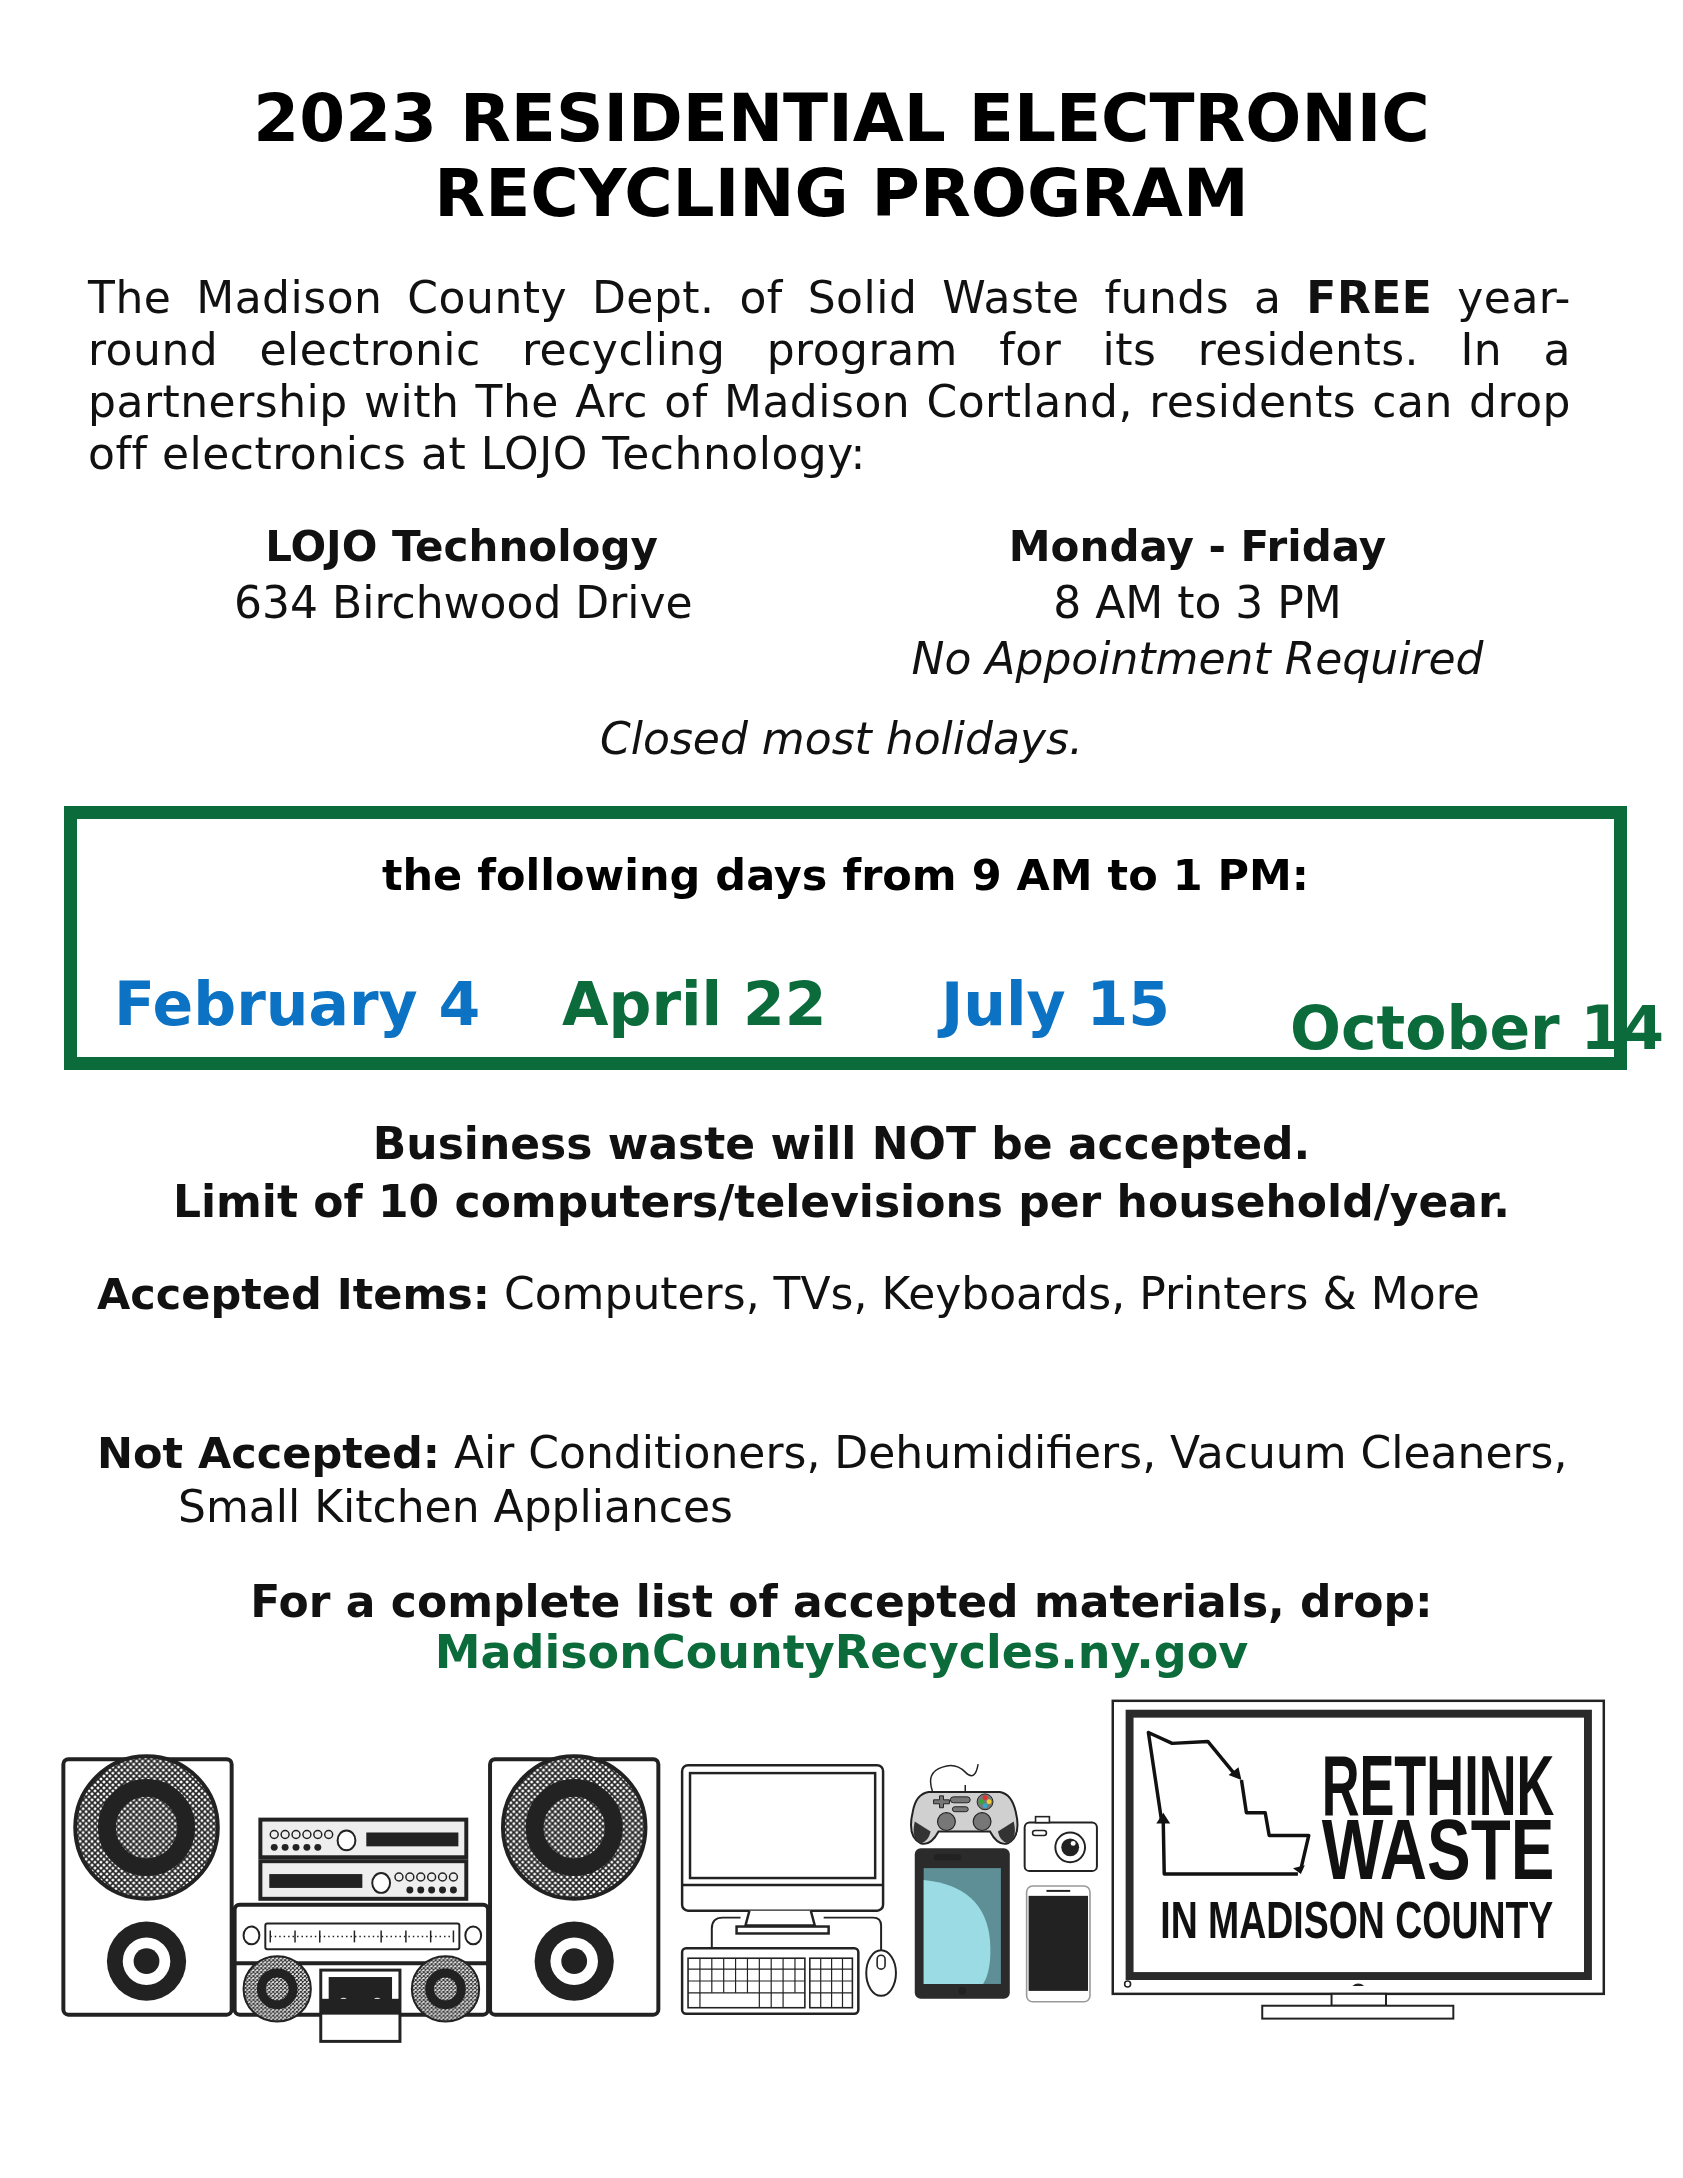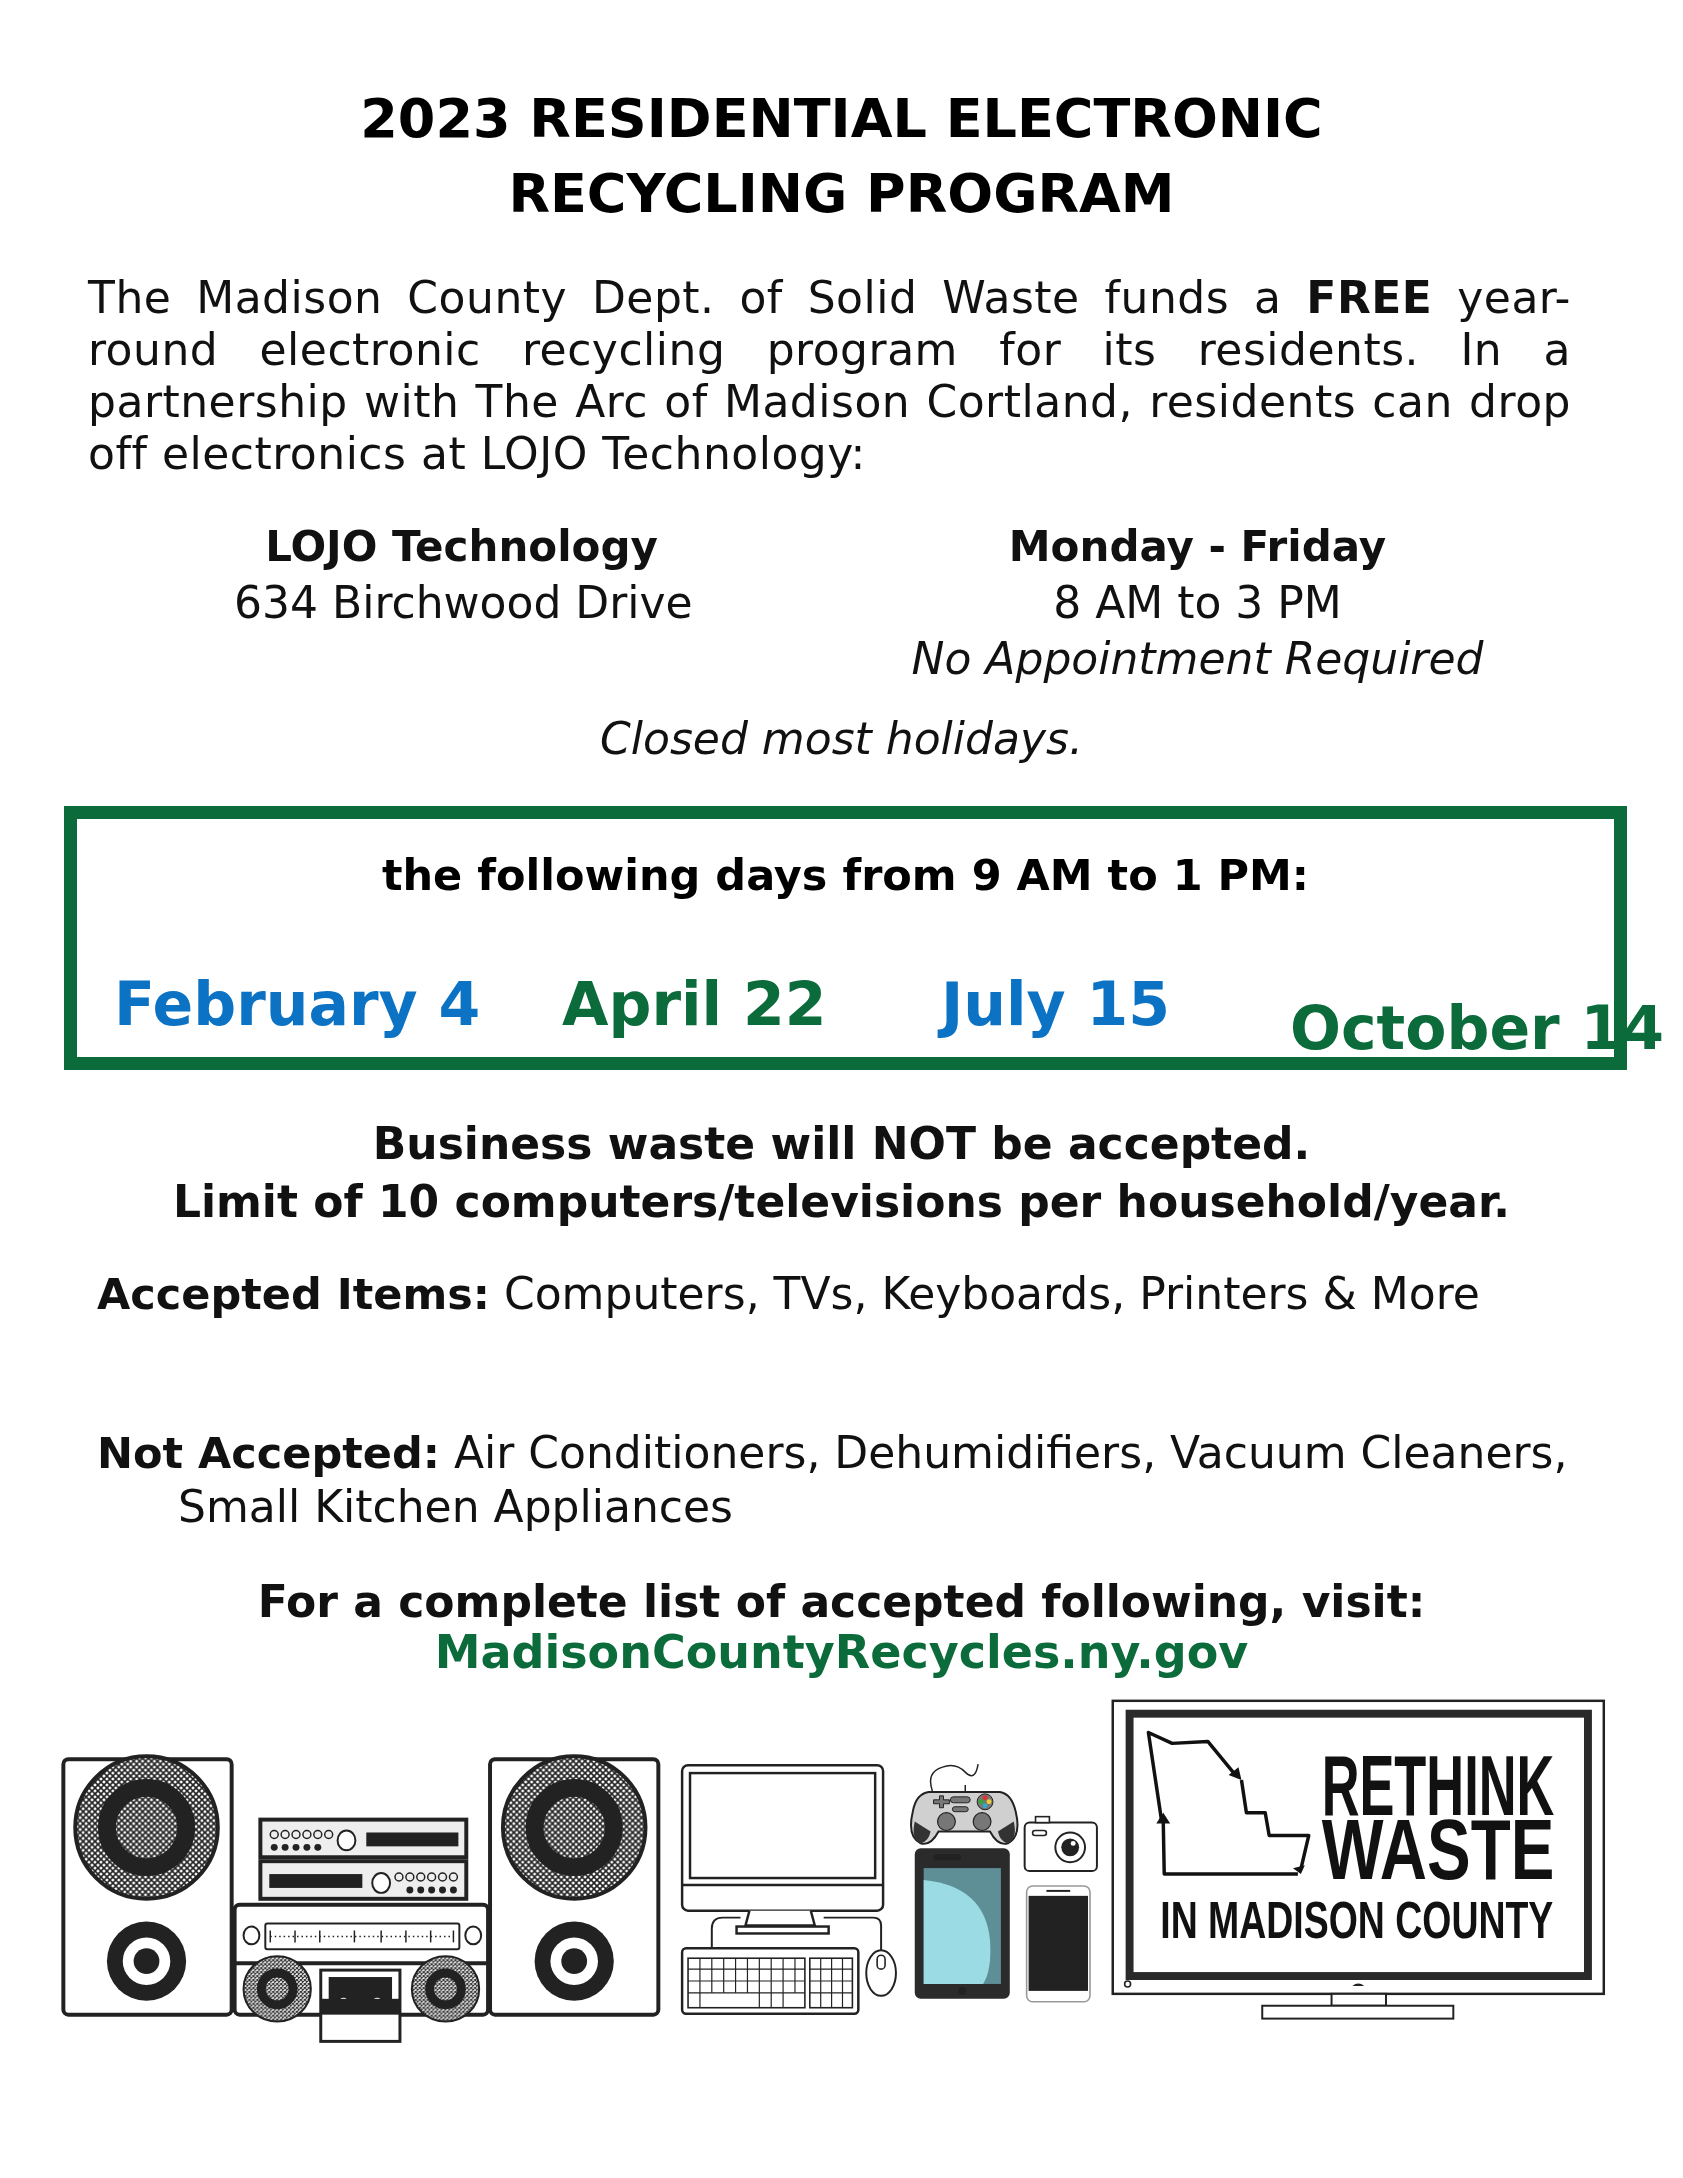--- a/index.html
+++ b/index.html
@@ -1,18 +1,18 @@
 <!DOCTYPE html>
 <html><head>
 <meta charset="utf-8">
 <style>
   html, body { margin:0; padding:0; background:#ffffff; }
   body { width:1683px; height:2178px; position:relative; overflow:hidden; color:#111; font-family:"DejaVu Sans", sans-serif; }
   .abs { position:absolute; }
-  .title { left:0; width:1683px; text-align:center; font-family:"DejaVu Sans", sans-serif; font-weight:bold; font-size:54px; line-height:75px; letter-spacing:0px; color:#000; }
+  .title { left:0; width:1683px; text-align:center; font-family:"DejaVu Sans", sans-serif; font-weight:bold; font-size:66px; line-height:75px; letter-spacing:0px; color:#000; }
   .title .line { display:block; white-space:nowrap; }
   .intro { left:88px; width:1483px; top:272px; font-size:44px; line-height:52px; text-align:justify; text-align-last:left; font-weight:normal; letter-spacing:0.5px; }
   .intro b { font-weight:bold; }
   .col { text-align:center; font-size:44px; line-height:56px; white-space:nowrap; }
   .col .med { font-weight:bold; font-size:42px; }
   .col .ital { font-style:italic; }
   .closed { left:0; width:1683px; top:711px; text-align:center; font-size:44px; line-height:56px; font-style:italic; }
   .box { left:64px; top:806px; width:1537px; height:238px; border:13px solid #0b6b3a; }
   .box-head { position:absolute; left:0; right:0; top:28px; text-align:center; font-weight:bold; font-size:43px; line-height:56px; color:#000; }
   .date { position:absolute; top:158px; font-weight:bold; font-size:60px; line-height:55px; white-space:nowrap; }
@@ -59,21 +59,21 @@
   <div class="date green" style="left:1213px;margin-top:24px;">October 14</div>
 </div>
 
 <div class="abs center-line bold-line" style="top:1116px;">Business waste will NOT be accepted.</div>
 <div class="abs center-line reg-line" style="top:1174px;">Limit of 10 computers/televisions per household/year.</div>
 
 <div class="abs hang" style="top:1267px;"><span class="lbl">Accepted Items:</span><span> Computers, TVs, Keyboards, Printers &amp; More</span></div>
 
 <div class="abs hang" style="top:1426px; width:1426px;"><span class="lbl">Not Accepted:</span><span> Air Conditioners, Dehumidifiers, Vacuum Cleaners, Small Kitchen Appliances</span></div>
 
-<div class="abs center-line bold-line" style="top:1574px;">For a complete list of accepted following, visit:</div>
+<div class="abs center-line bold-line" style="top:1574px;">For a complete list of accepted materials, drop:</div>
 <div class="abs center-line url" style="top:1627px;">MadisonCountyRecycles.ny.gov</div>
 
 <svg style="left:0; top:0;" width="1683" height="2178" viewBox="0 0 1700 2200">
   <defs>
     <pattern id="mesh" width="6" height="6" patternUnits="userSpaceOnUse">
       <rect width="6" height="6" fill="#fff"></rect>
       <path d="M0 0 L6 6 M6 0 L0 6" stroke="#222" stroke-width="1.6"></path>
     </pattern>
     <pattern id="mesh2" width="4" height="4" patternUnits="userSpaceOnUse">
       <rect width="4" height="4" fill="#fff"></rect>

